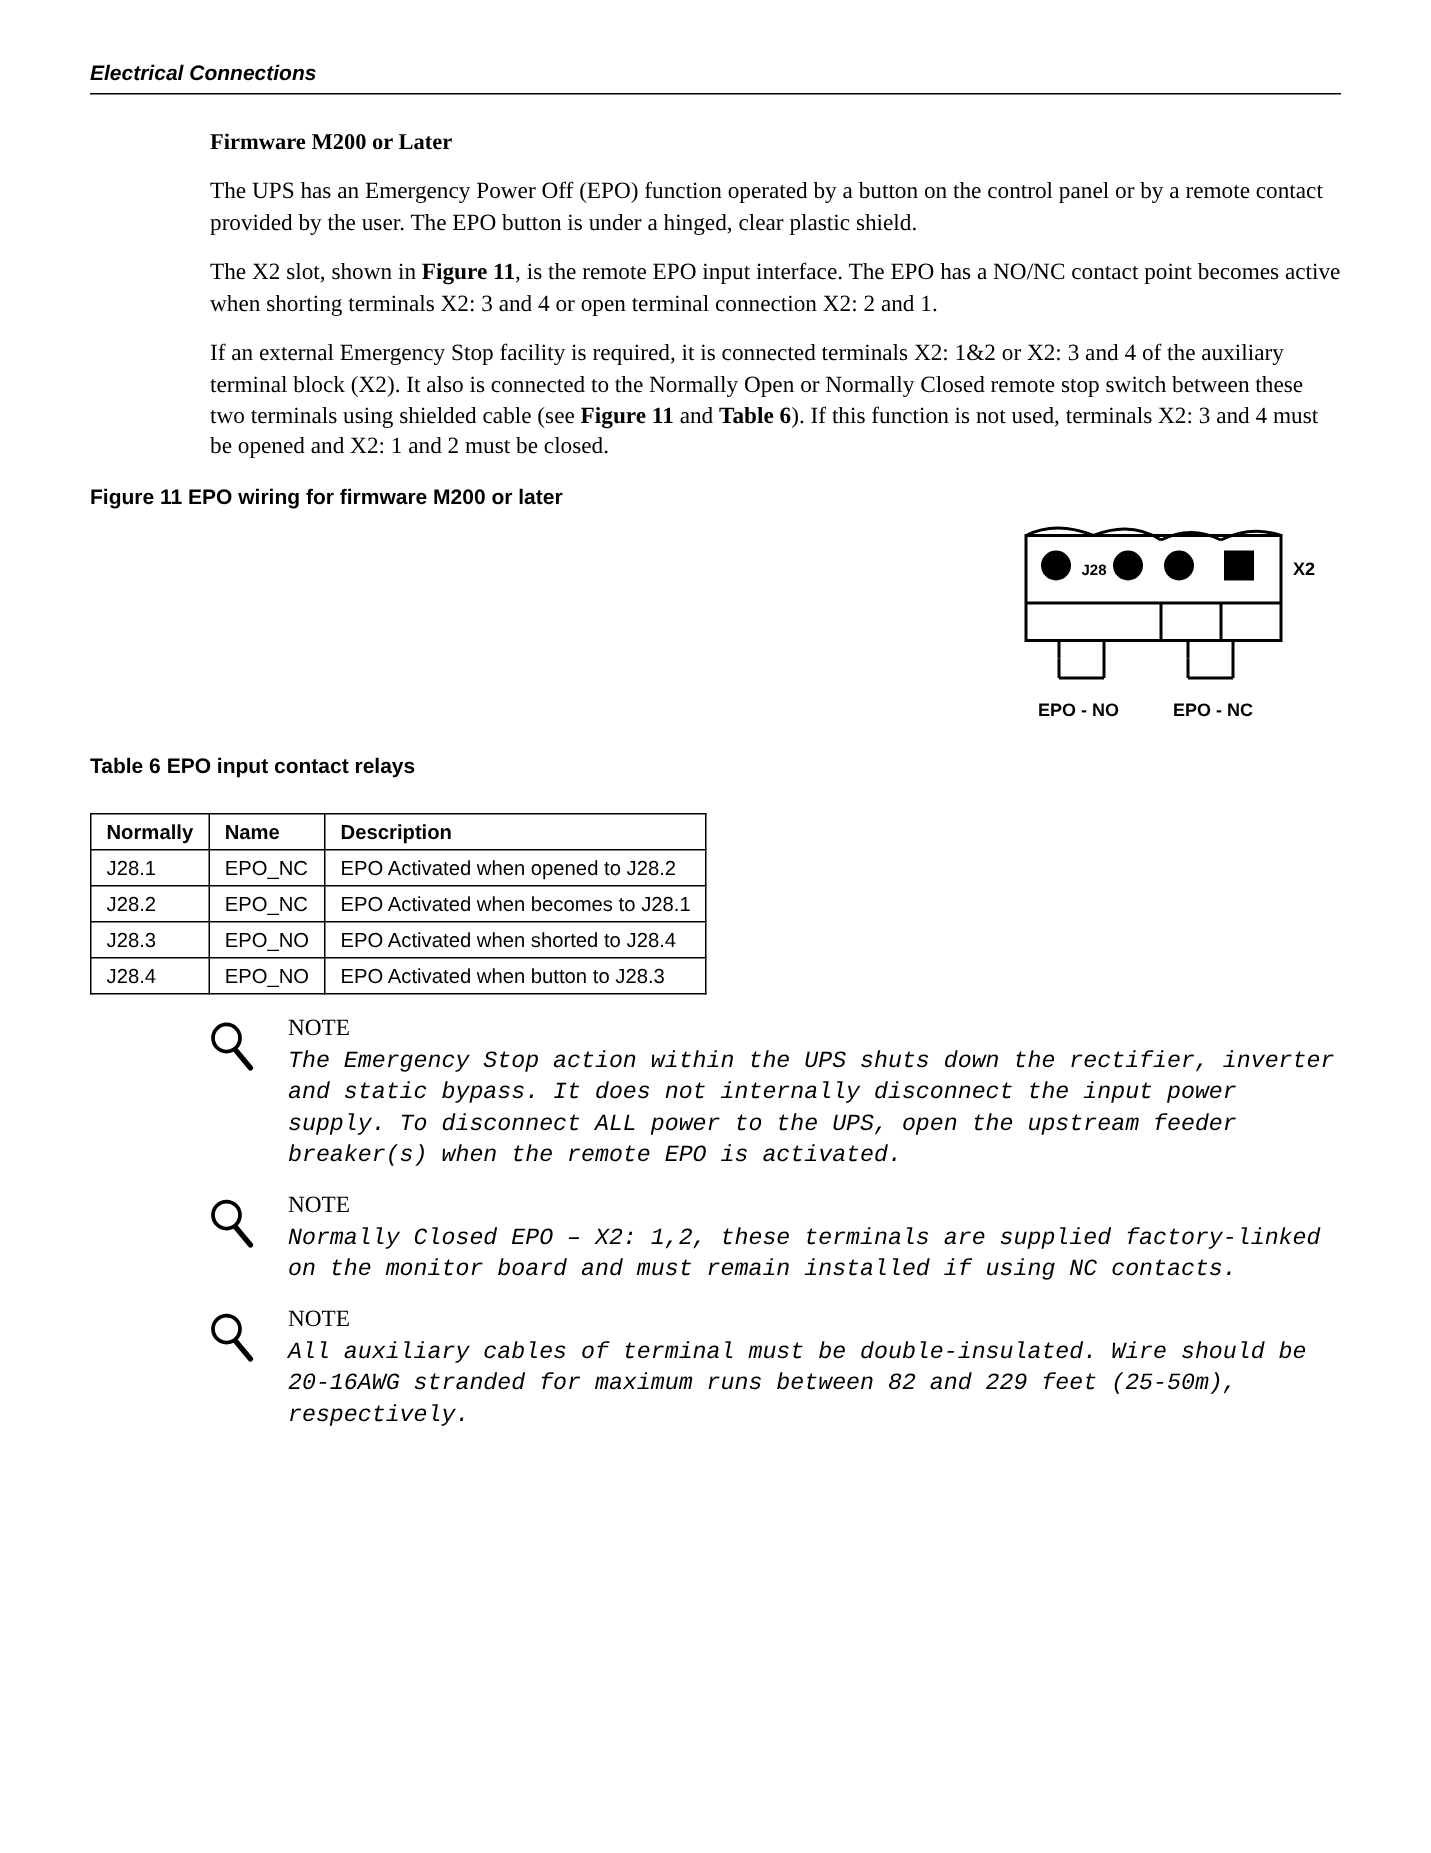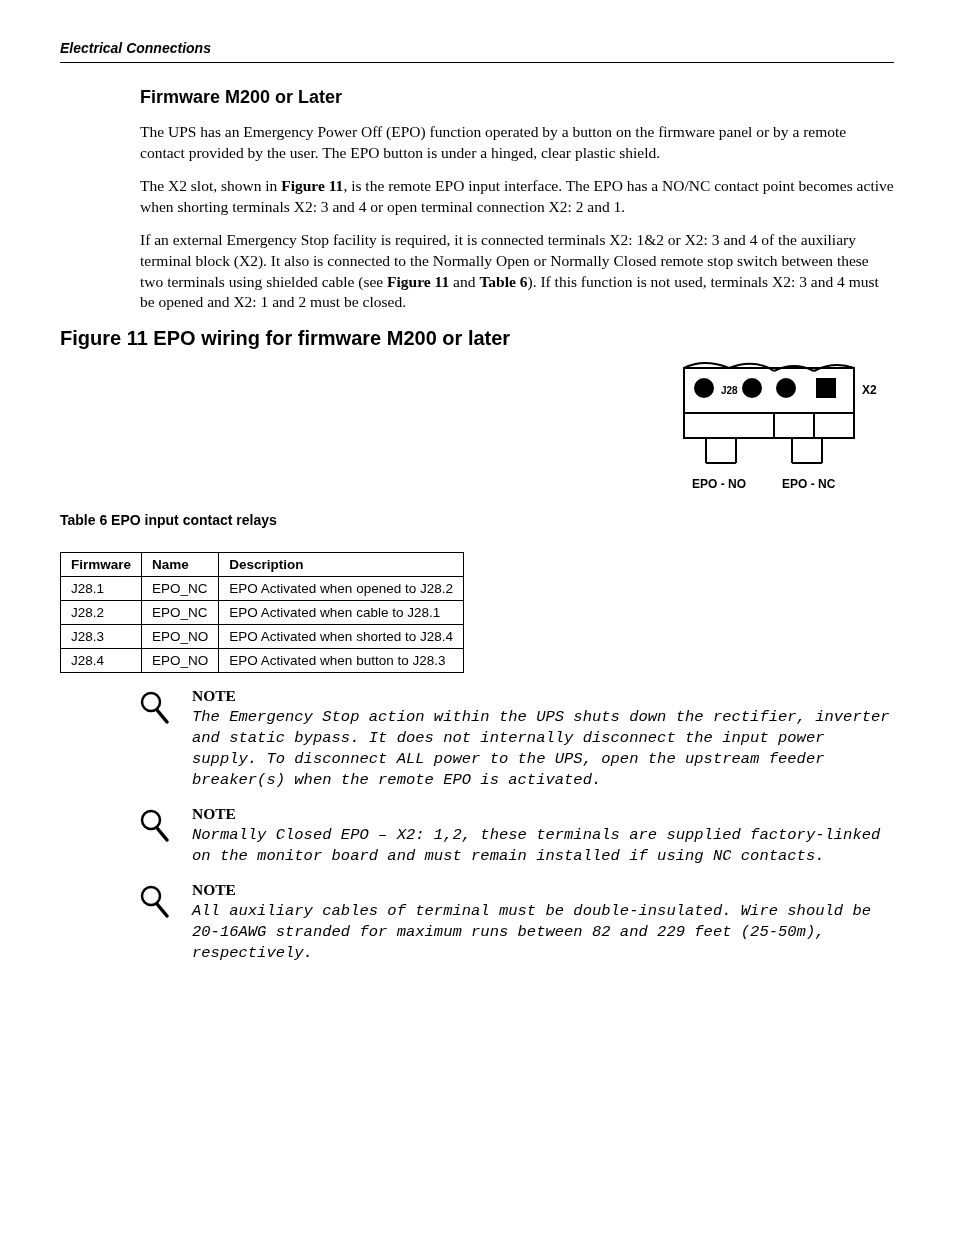--- a/index.html
+++ b/index.html
@@ -21,37 +21,37 @@
     font-style: italic;
     font-size: 14px;
     padding-right: 8px;
   }
   .sep {
     border-top: 1.5px solid #000;
     margin: 6px 0 24px 0;
   }
   .indented { padding-left: 80px; }
   .h3 {
-    font-family: Liberation Sans, sans-serif;
-    font-weight: bold;
-    font-size: 18px;
+    font-family: Liberation Serif, serif;
+    font-weight: bold;
+    font-size: 15px;
     margin: 0 0 14px 0;
   }
   p.body {
     font-family: "Times New Roman", serif;
     font-size: 15.5px;
     line-height: 1.35;
     margin: 0 0 12px 0;
     font-variant-numeric: lining-nums;
   }
   .bold { font-weight: bold; }
   .figcap {
     font-family: Arial, Helvetica, sans-serif;
     font-weight: bold;
-    font-size: 20px;
+    font-size: 14px;
     margin: 14px 0 8px 0;
   }
   .figure { text-align: right; margin-bottom: 10px; }
   .tabcap {
     font-family: Arial, Helvetica, sans-serif;
     font-weight: bold;
     font-size: 14px;
     margin: 10px 0 24px 0;
   }
   table.relays {
@@ -73,21 +73,21 @@
   }
   .note-icon {
     flex: 0 0 40px;
     padding-top: 4px;
   }
   .note-text {
     padding-left: 12px;
   }
   .note-title {
     font-family: "Times New Roman", serif;
-    font-weight: bold;
+    font-weight: normal;
     font-size: 15.5px;
     margin: 0 0 2px 0;
   }
   .note-body {
     font-family: Liberation Mono, monospace;
     font-style: italic;
     font-size: 15.5px;
     line-height: 1.35;
     margin: 0;
   }
@@ -105,21 +105,21 @@
 </head>
 <body>
 
 <div class="page">
   <div class="top-right">Electrical Connections</div>
   <div class="sep"></div>
 
   <div class="indented">
     <div class="h3">Firmware M200 or Later</div>
 
-    <p class="body">The UPS has an Emergency Power Off (EPO) function operated by a button on the firmware panel or by a remote contact provided by the user. The EPO button is under a hinged, clear plastic shield.</p>
+    <p class="body">The UPS has an Emergency Power Off (EPO) function operated by a button on the control panel or by a remote contact provided by the user. The EPO button is under a hinged, clear plastic shield.</p>
 
     <p class="body">
       <span>The X2 slot, shown in </span><span class="bold">Figure 11</span><span>, is the remote EPO input interface. The EPO has a NO/NC contact point becomes active when shorting terminals X2: 3 and 4 or open terminal connection X2: 2 and 1.</span>
     </p>
 
     <p class="body">
       <span>If an external Emergency Stop facility is required, it is connected terminals X2: 1&amp;2 or X2: 3 and 4 of the auxiliary terminal block (X2). It also is connected to the Normally Open or Normally Closed remote stop switch between these two terminals using shielded cable (see </span><span class="bold">Figure 11</span><span> and </span><span class="bold">Table 6</span><span>). If this function is not used, terminals X2: 3 and 4 must be opened and X2: 1 and 2 must be closed.</span>
     </p>
   </div>
 
@@ -156,33 +156,33 @@
 
       <text x="18" y="130" font-family="Arial" font-weight="bold" font-size="12">EPO - NO</text>
       <text x="108" y="130" font-family="Arial" font-weight="bold" font-size="12">EPO - NC</text>
     </svg>
   </div>
 
   <div class="tabcap">Table 6       EPO input contact relays</div>
   <table class="relays">
     <tbody>
         <tr>
-      <th>Firmware</th>
+      <th>Normally</th>
       <th>Name</th>
       <th>Description</th>
     </tr>
     <tr>
       <td>J28.1</td>
       <td>EPO_NC</td>
       <td>EPO Activated when opened to J28.2</td>
     </tr>
     <tr>
       <td>J28.2</td>
       <td>EPO_NC</td>
-      <td>EPO Activated when cable to J28.1</td>
+      <td>EPO Activated when becomes to J28.1</td>
     </tr>
     <tr>
       <td>J28.3</td>
       <td>EPO_NO</td>
       <td>EPO Activated when shorted to J28.4</td>
     </tr>
     <tr>
       <td>J28.4</td>
       <td>EPO_NO</td>
       <td>EPO Activated when button to J28.3</td>

